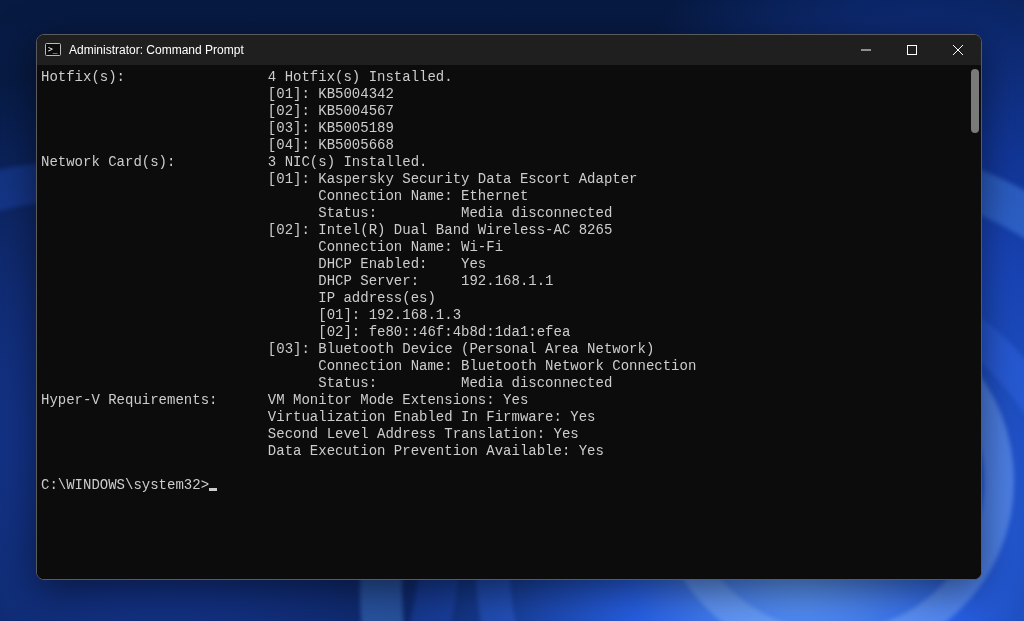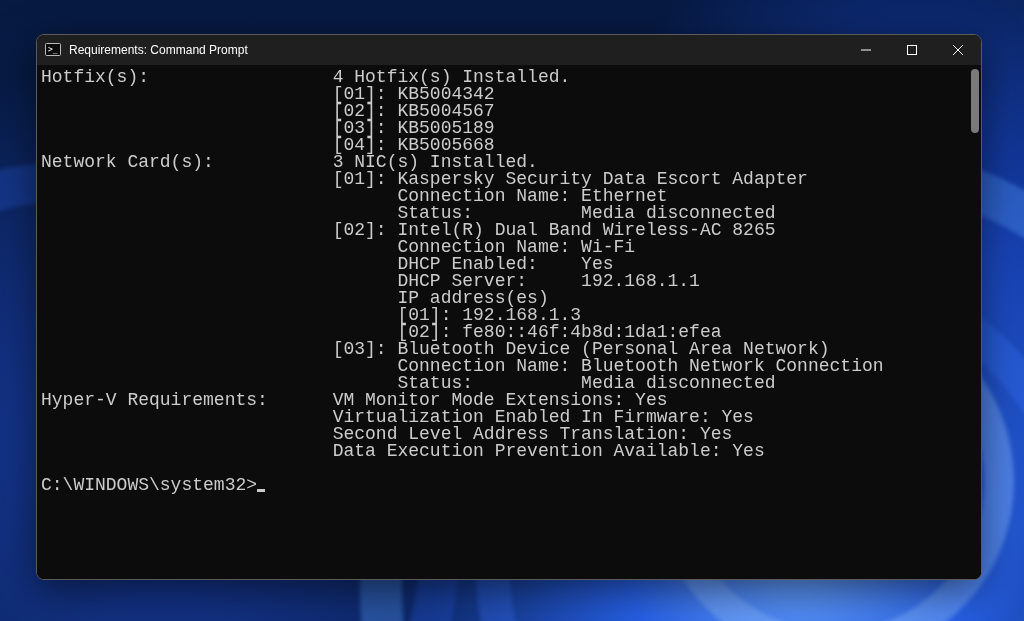--- a/index.html
+++ b/index.html
@@ -77,21 +77,21 @@
     color: #ffffff;
   }
   .win-btn svg { display: block; }
 
   .terminal {
     position: relative;
     flex: 1;
     background: #0c0c0c;
     color: #cccccc;
     font-family: Consolas, "Courier New", monospace;
-    font-size: 18px;
+    font-size: 14px;
     line-height: 17px;
     padding: 4px 4px 4px 4px;
     white-space: pre;
     overflow: hidden;
   }
   .scrollbar {
     position: absolute;
     right: 2px;
     top: 34px;
     width: 8px;
@@ -124,21 +124,21 @@
 
 <div class="cmd-window">
 
   <div class="titlebar">
     <span class="app-icon">
       <svg width="16" height="16" viewBox="0 0 16 16">
         <rect x="0.5" y="1.5" width="15" height="12" rx="1" fill="#0c0c0c" stroke="#bbbbbb" stroke-width="1"></rect>
         <text x="3" y="10" font-family="Consolas, monospace" font-size="8" fill="#ffffff">&gt;_</text>
       </svg>
     </span>
-    <span class="title-text">Requirements: Command Prompt</span>
+    <span class="title-text">Administrator: Command Prompt</span>
     <span class="spacer"></span>
     <div class="win-btn">
       <svg width="10" height="10" viewBox="0 0 10 10">
           <line x1="0" y1="5" x2="10" y2="5" stroke="#ffffff" stroke-width="1"></line>
         </svg>
     </div>
     <div class="win-btn">
       <svg width="10" height="10" viewBox="0 0 10 10">
           <rect x="0.5" y="0.5" width="9" height="9" fill="none" stroke="#ffffff" stroke-width="1"></rect>
         </svg>

